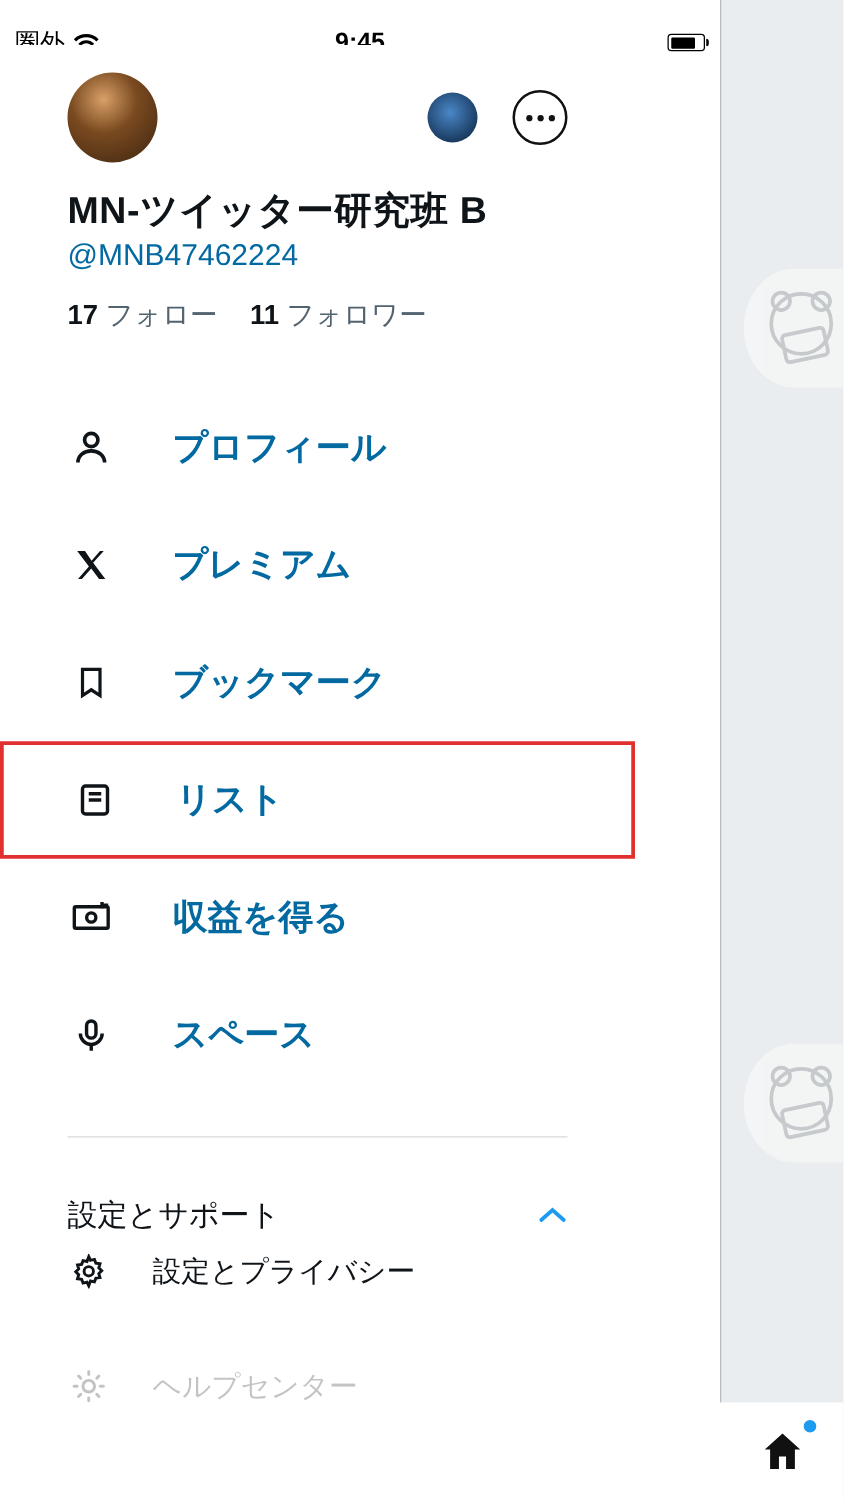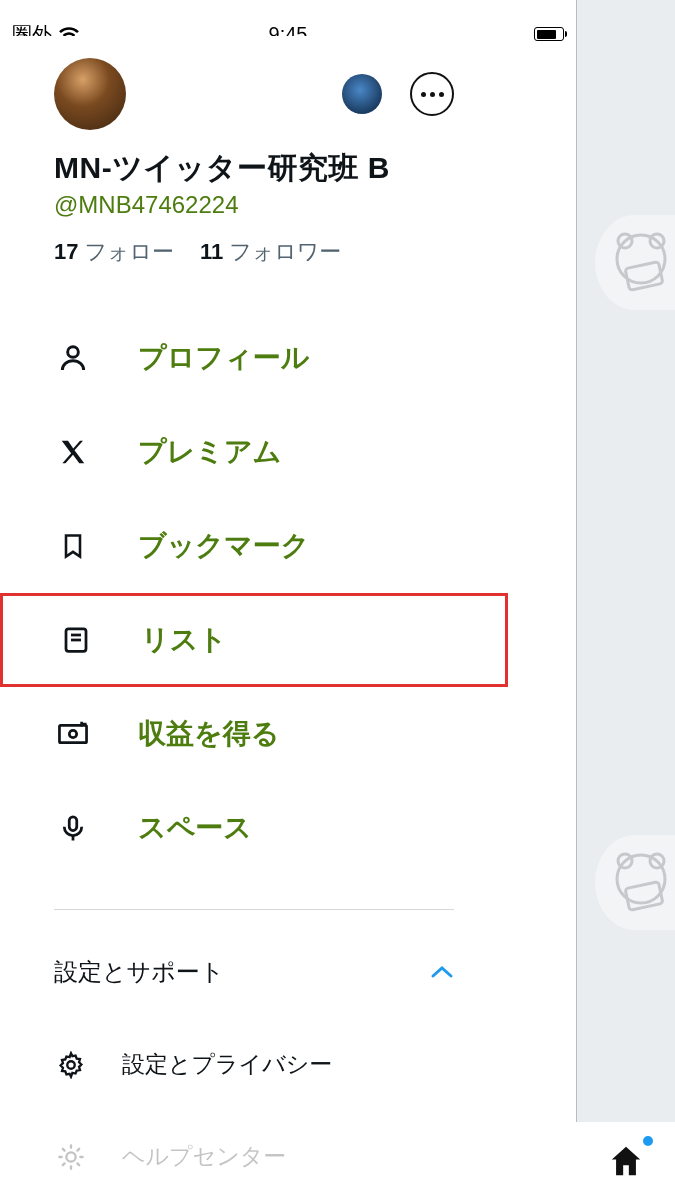--- a/index.html
+++ b/index.html
@@ -2,50 +2,50 @@
 <html><head>
 <meta charset="utf-8">
 <style>
   * { box-sizing: border-box; margin: 0; padding: 0; }
   html, body { width: 675px; height: 1200px; font-family: -apple-system, "Hiragino Sans", sans-serif; background:#fff; }
   .frame { position:relative; width:675px; height:1200px; background:#fff; overflow:hidden; }
 
   
   .statusbar { position:absolute; top:16px; left:0; width:576px; height:36px; display:flex; align-items:center; justify-content:space-between; padding:0 12px; font-size:20px; font-weight:500; }
   .status-left { display:flex; align-items:center; gap:6px; }
-  .status-time { position:absolute; left:50%; transform:translateX(-50%); font-weight:400; }
+  .status-time { position:absolute; left:50%; transform:translateX(-50%); font-weight:700; }
   .battery { width:30px; height:14px; border:1.5px solid #000; border-radius:3px; position:relative; }
   .battery::after { content:""; position:absolute; right:-4px; top:3px; width:2.5px; height:6px; background:#000; border-radius:0 2px 2px 0; }
   .battery .fill { position:absolute; left:1.5px; top:1.5px; bottom:1.5px; width:70%; background:#000; border-radius:1px; }
 
   
   .drawer { position:absolute; top:36px; left:0; width:508px; height:1164px; background:#fff; padding-top:22px; }
   .hdr-row { display:flex; align-items:center; padding:0 54px; gap:10px; }
   .avatar { width:72px; height:72px; border-radius:50%; background: radial-gradient(circle at 40% 30%, #d8a068 0%, #7a4a20 40%, #3b2410 100%); flex:0 0 auto; }
   .small-avatar { width:40px; height:40px; border-radius:50%; margin-left:auto; background: radial-gradient(circle at 45% 40%, #4a87c7 0%, #1b3d63 70%); }
   .more-btn { width:44px; height:44px; border-radius:50%; border:2px solid #111; display:flex; align-items:center; justify-content:center; margin-left:18px; flex:0 0 auto; background:#fff; }
   .dots { display:flex; gap:4px; }
   .dots span { width:5px; height:5px; border-radius:50%; background:#111; }
 
   .name { font-size:30px; font-weight:800; letter-spacing:0.5px; padding:18px 54px 2px; color:#0f1419; }
-  .handle { font-size:24px; color:#4d7c0f; padding:0 54px 18px; }
+  .handle { font-size:24px; color:#0369a1; padding:0 54px 18px; }
   .stats { font-size:22px; color:#536471; padding:0 54px 44px; display:flex; gap:26px; }
   .stats b { color:#0f1419; font-weight:700; margin-right:6px; }
 
   .menu { display:flex; flex-direction:column; }
-  .menu-item { display:flex; align-items:center; gap:48px; padding:0 56px; height:94px; font-size:28px; font-weight:700; color:#4d7c0f; }
+  .menu-item { display:flex; align-items:center; gap:48px; padding:0 56px; height:94px; font-size:28px; font-weight:700; color:#0369a1; }
   .menu-item .icon { width:34px; height:34px; flex:0 0 34px; display:flex; align-items:center; justify-content:center; }
   .highlight { border:3px solid #e03030; }
 
   .divider { height:1px; background:#d6d9db; margin:34px 54px 46px; }
 
   .support-head { display:flex; align-items:center; justify-content:space-between; padding:0 54px; font-size:24px; color:#0f1419; font-weight:500; }
   .chev { color:#1d9bf0; font-size:28px; font-weight:700; }
 
-  .sub-item { display:flex; align-items:flex-end; gap:36px; padding:0 56px; height:78px; font-size:23px; color:#0f1419; font-weight:500; margin-top:14px; }
+  .sub-item { display:flex; align-items:flex-start; gap:36px; padding:0 56px; height:78px; font-size:23px; color:#0f1419; font-weight:500; margin-top:14px; }
   .sub-item.faded { opacity:0.25; }
   .sub-item .icon { width:30px; height:30px; flex:0 0 30px; display:flex; align-items:center; justify-content:center; }
 
   
   .peek { position:absolute; top:0; right:0; width:99px; height:1200px; background:#e9edef; border-left:1px solid #bbb; }
   .bear { position:absolute; right:0; width:80px; height:95px; background:#f4f5f6; border-radius:50% 0 0 50%; opacity:0.9;}
   .bear svg { position:absolute; left:6px; top:10px; }
   .bear1 { top:215px; }
   .bear2 { top:835px; }
   .homebar { position:absolute; bottom:0; right:0; width:99px; height:78px; background:#fff; display:flex; align-items:center; justify-content:center; }

